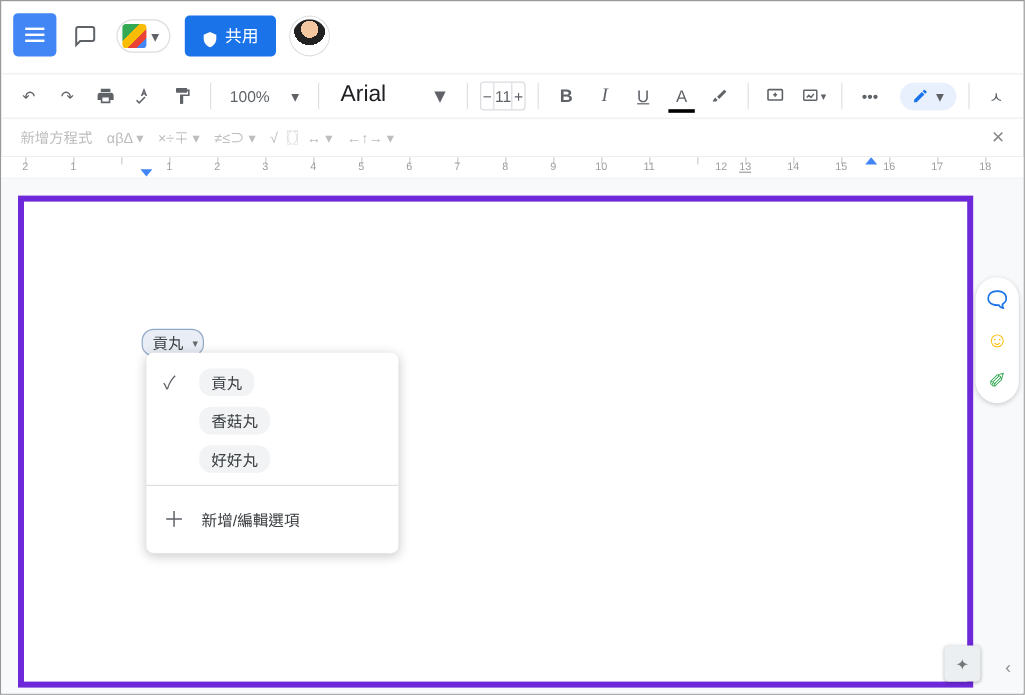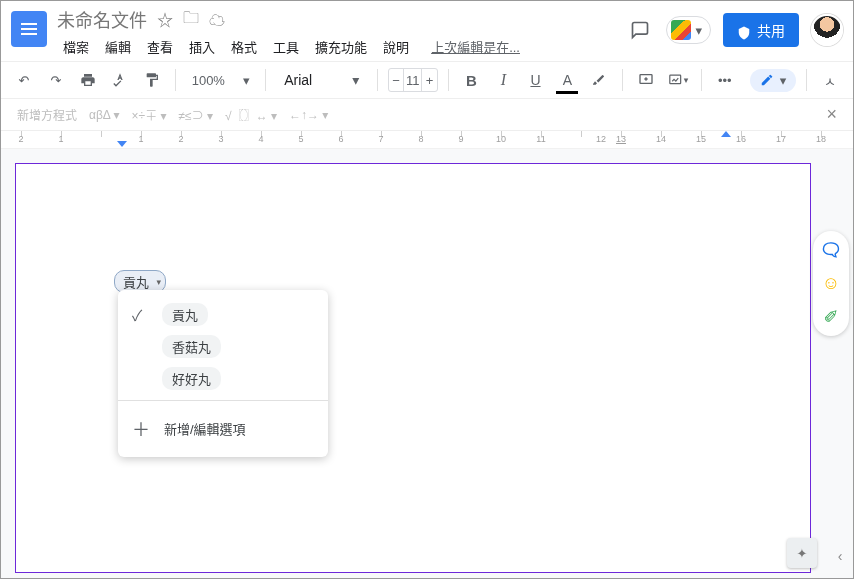--- a/index.html
+++ b/index.html
@@ -21,21 +21,21 @@
 .meet{display:flex;align-items:center;border:1px solid #dadce0;border-radius:18px;padding:3px 8px 3px 4px;gap:4px;cursor:pointer}
 .meetlogo{width:20px;height:20px;background:linear-gradient(135deg,#34a853 0 35%,#fbbc05 35% 60%,#ea4335 60% 80%,#4285f4 80%);border-radius:3px}
 .share{background:#1a73e8;color:#fff;border-radius:4px;padding:7px 14px;display:flex;align-items:flex-end;gap:6px;font-size:14px;cursor:pointer}
 .avatar{width:32px;height:32px;border-radius:50%;background:radial-gradient(circle at 50% 30%,#f4c7a1 0 30%,#222 30% 55%,#fff 55%);border:2px solid #fff;box-shadow:0 0 0 1px #ddd;cursor:pointer}
 
 
 .tbar{height:38px;border-top:1px solid #eee;border-bottom:1px solid #eee;display:flex;align-items:center;padding:0 10px;gap:6px;color:#5f6368}
 .tbtn{min-width:26px;height:26px;display:flex;align-items:center;justify-content:center;cursor:pointer;border-radius:3px;padding:0 3px}
 .sep{width:1px;height:22px;background:#e0e0e0;margin:0 4px}
 .zoom{display:flex;align-items:center;gap:18px;padding:0 6px;cursor:pointer}
-.font{display:flex;align-items:flex-start;gap:40px;padding:0 8px;cursor:pointer;font-size:14px;color:#202124}
+.font{display:flex;align-items:flex-start;gap:40px;padding:0 8px;cursor:pointer;font-size:19px;color:#202124}
 .fsz{display:flex;align-items:center;border:1px solid #dadce0;border-radius:3px;overflow:hidden}
 .fsz span{width:22px;height:22px;display:flex;align-items:center;justify-content:center;cursor:pointer}
 .fsz .v{border-left:1px solid #dadce0;border-right:1px solid #dadce0;width:28px}
 .bold{font-weight:bold;font-size:15px}
 .ital{font-style:italic;font-family:serif;font-size:16px}
 .under{text-decoration:underline;font-size:14px}
 .txtcolor{position:relative;font-size:14px}
 .txtcolor::after{content:"";position:absolute;left:2px;right:2px;bottom:-1px;height:3px;background:#000}
 .spacer{flex:1}
 .editpill{background:#e8f0fe;border-radius:14px;padding:4px 10px;display:flex;align-items:center;gap:6px;cursor:pointer;color:#1a73e8}
@@ -50,21 +50,21 @@
 .ruler{height:18px;background:#fff;position:relative;font-size:9px;color:#9e9e9e;border-bottom:1px solid #f1f1f1;overflow:hidden;padding-left:20px}
 .ruler .rwrap{position:relative;height:100%}
 .tick{position:absolute;top:0;width:1px;height:6px;background:#ccc}
 .num{position:absolute;top:3px;transform:translateX(-50%)}
 .rulemarker{position:absolute;top:10px;width:0;height:0;border-left:5px solid transparent;border-right:5px solid transparent}
 .rm-down{border-top:6px solid #4285f4}
 .rm-up{border-bottom:6px solid #4285f4;top:0}
 
 
 .docarea{background:#f8f9fa;height:430px;padding:14px 24px 0 14px;overflow:auto;position:relative}
-.page{background:#fff;width:796px;height:410px;border:1px solid #6d28d9;position:relative}
+.page{background:#fff;width:796px;height:410px;border:5px solid #6d28d9;position:relative}
 
 
 .chip{position:absolute;left:98px;top:106px;background:#e9eef6;border:1px solid #8fa8c7;border-radius:10px;padding:1px 16px 1px 8px;font-size:13px;color:#3c4043;cursor:pointer;display:flex;align-items:center}
 .chip::after{content:"▾";font-size:9px;position:absolute;right:4px;color:#666}
 .dd{position:absolute;left:102px;top:126px;width:210px;background:#fff;border-radius:6px;box-shadow:0 2px 10px rgba(0,0,0,.22);padding:8px 0;z-index:5}
 .ddrow{display:flex;align-items:center;height:32px;padding:0 14px;gap:12px;cursor:pointer}
 .ck{width:18px;color:#5f6368;font-size:15px}
 .opt{background:#f1f3f4;border-radius:10px;padding:2px 10px;font-size:13px;width:fit-content}
 .ddsep{height:1px;background:#e0e0e0;margin:6px 0}
 .ddadd{display:flex;align-items:center;gap:14px;padding:8px 14px;cursor:pointer;color:#3c4043}
@@ -81,39 +81,20 @@
 .explore{position:absolute;right:36px;bottom:10px;width:30px;height:30px;background:#eceff1;border-radius:4px;box-shadow:0 1px 3px rgba(0,0,0,.25);display:flex;align-items:center;justify-content:center;color:#777;cursor:pointer;z-index:9}
 .sidehide{position:absolute;right:2px;bottom:8px;width:22px;height:28px;display:flex;align-items:center;justify-content:center;color:#888;cursor:pointer;z-index:9;font-size:14px}
 
 svg{display:block}
 </style>
 </head>
 <body>
 
 <div class="hdr">
   <div class="logo"></div>
-  <div class="titleblock">
-    <div class="titlerow">
-      <span class="doctitle">未命名文件</span>
-      <span class="ticon">☆</span>
-      <span class="ticon">🗀</span>
-      <span class="ticon">☁</span>
-    </div>
-    <div class="menurow">
-      <span>檔案</span>
-      <span>編輯</span>
-      <span>查看</span>
-      <span>插入</span>
-      <span>格式</span>
-      <span>工具</span>
-      <span>擴充功能</span>
-      <span>說明</span>
-      <span class="last">上次編輯是在...</span>
-    </div>
-  </div>
   <div class="hdrright">
     <div class="iconbtn">
       <svg width="20" height="20" viewBox="0 0 24 24" fill="none" stroke="#5f6368" stroke-width="2">
           <path d="M21 15a2 2 0 0 1-2 2H7l-4 4V5a2 2 0 0 1 2-2h14a2 2 0 0 1 2 2z"></path>
         </svg>
     </div>
     <div class="meet">
       <div class="meetlogo"></div>
       <span class="chev">▾</span>
     </div>

